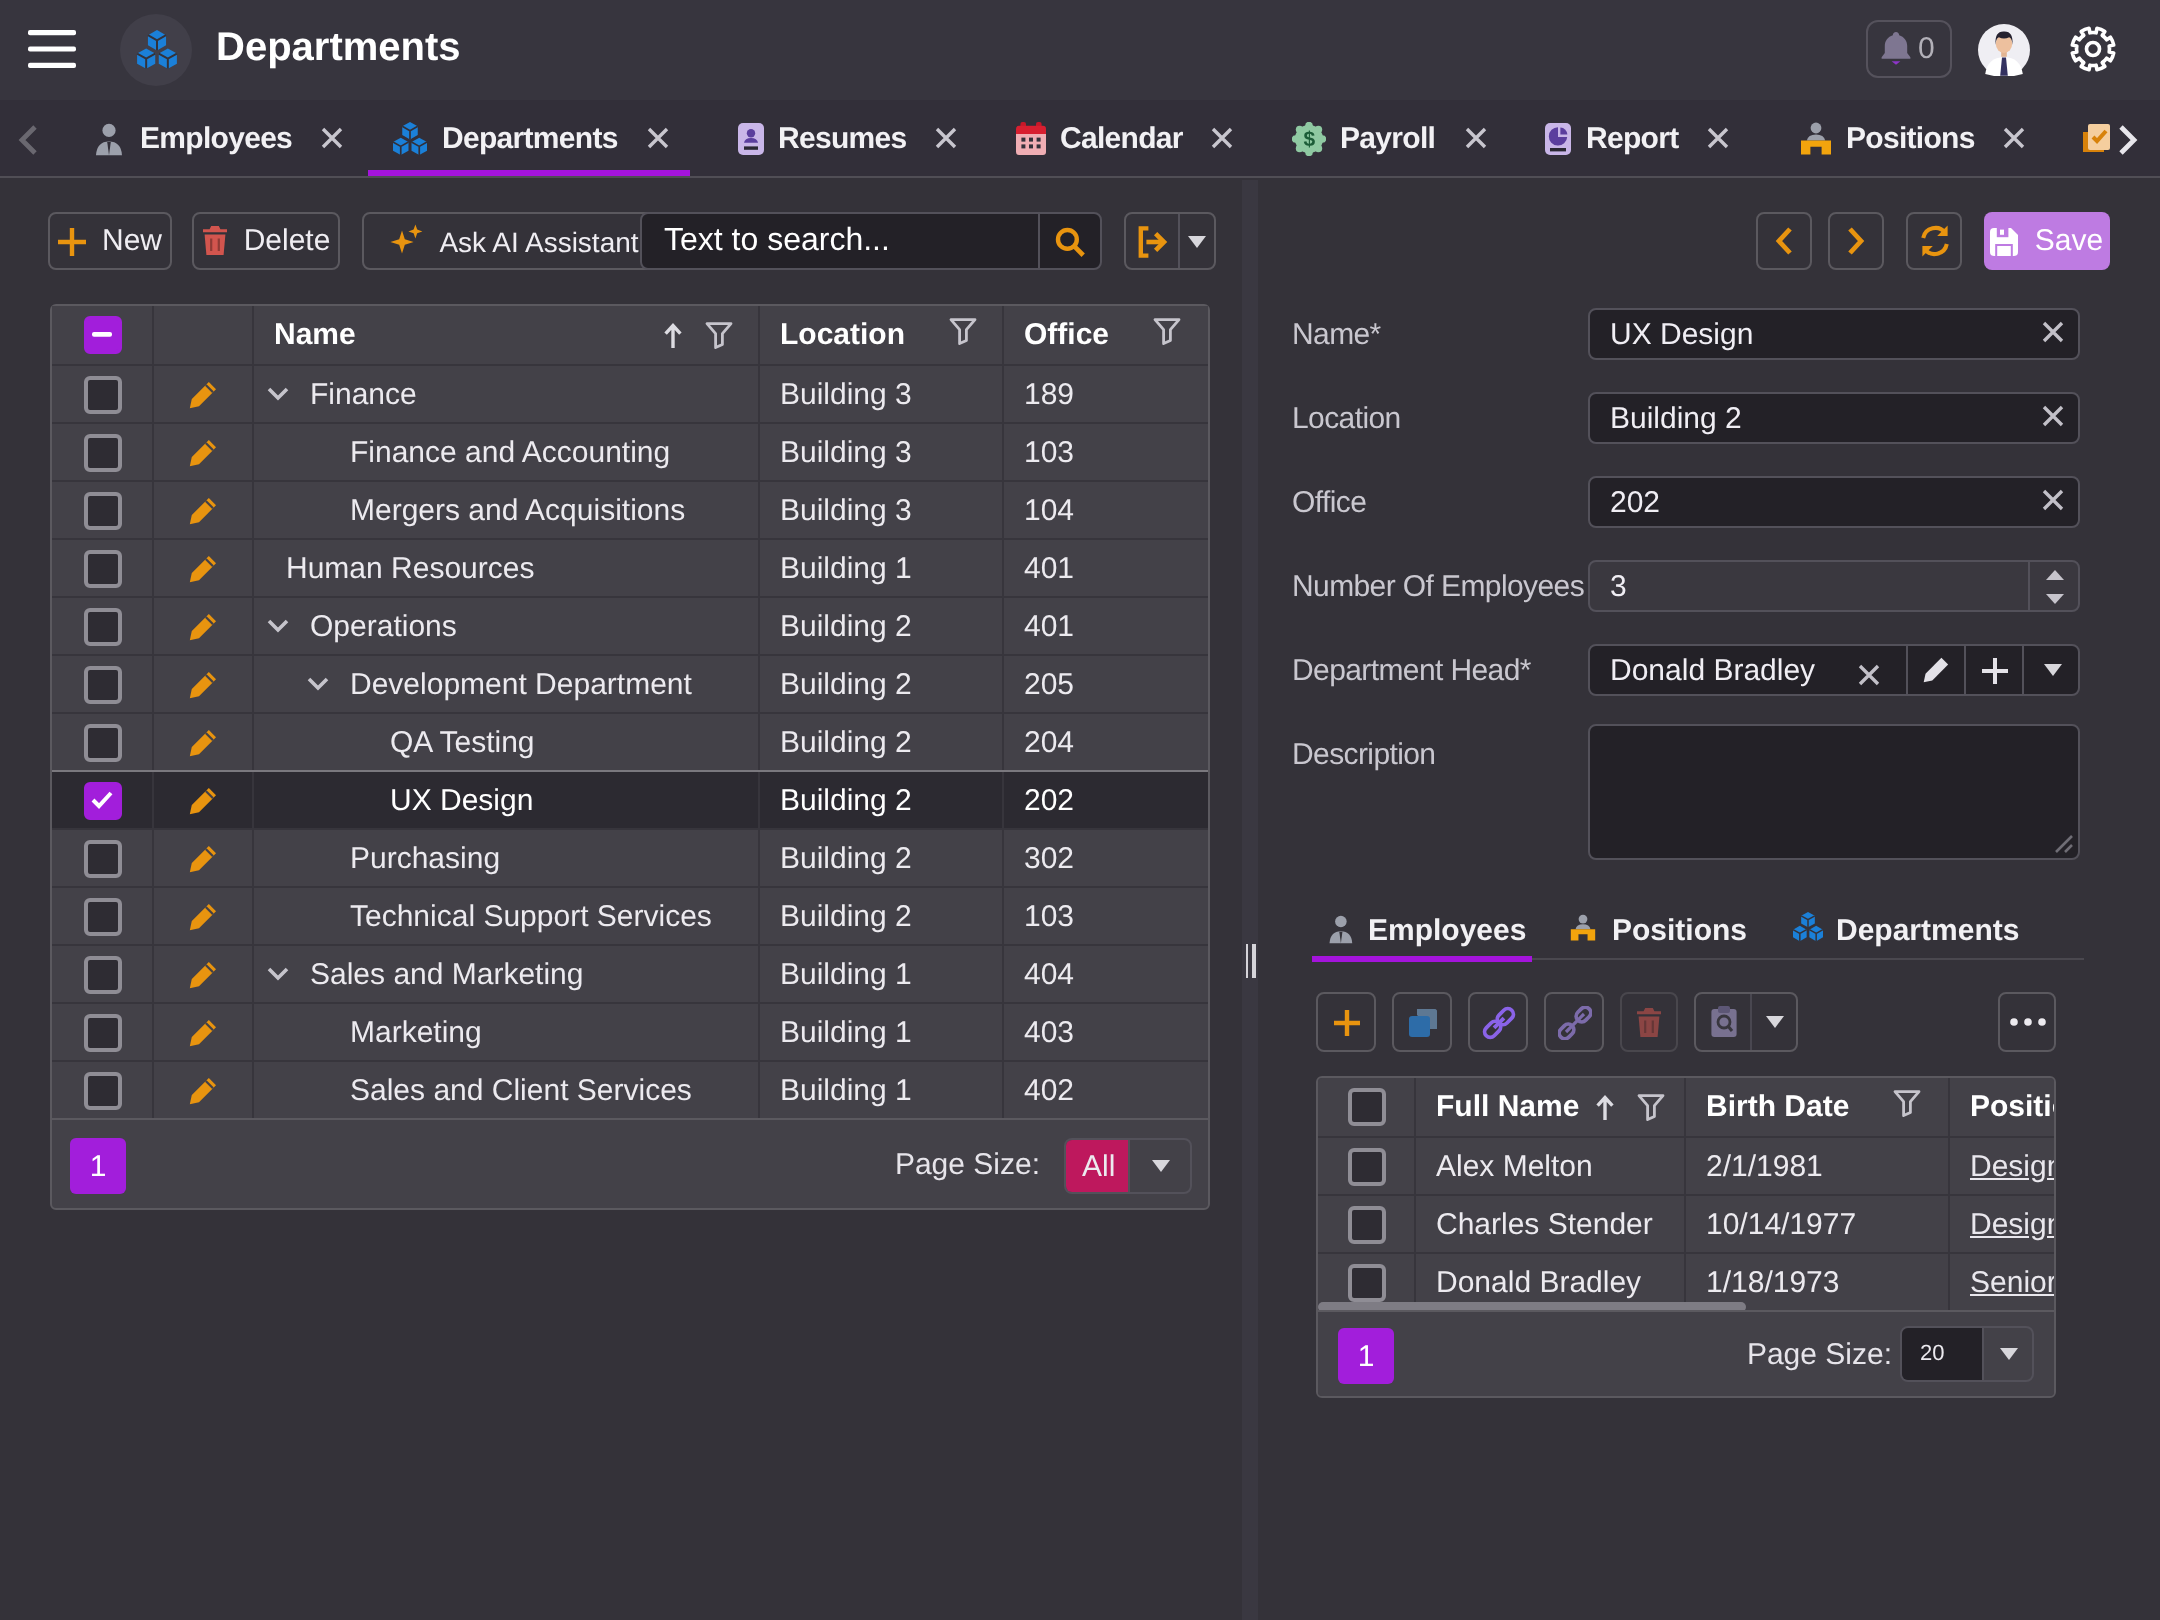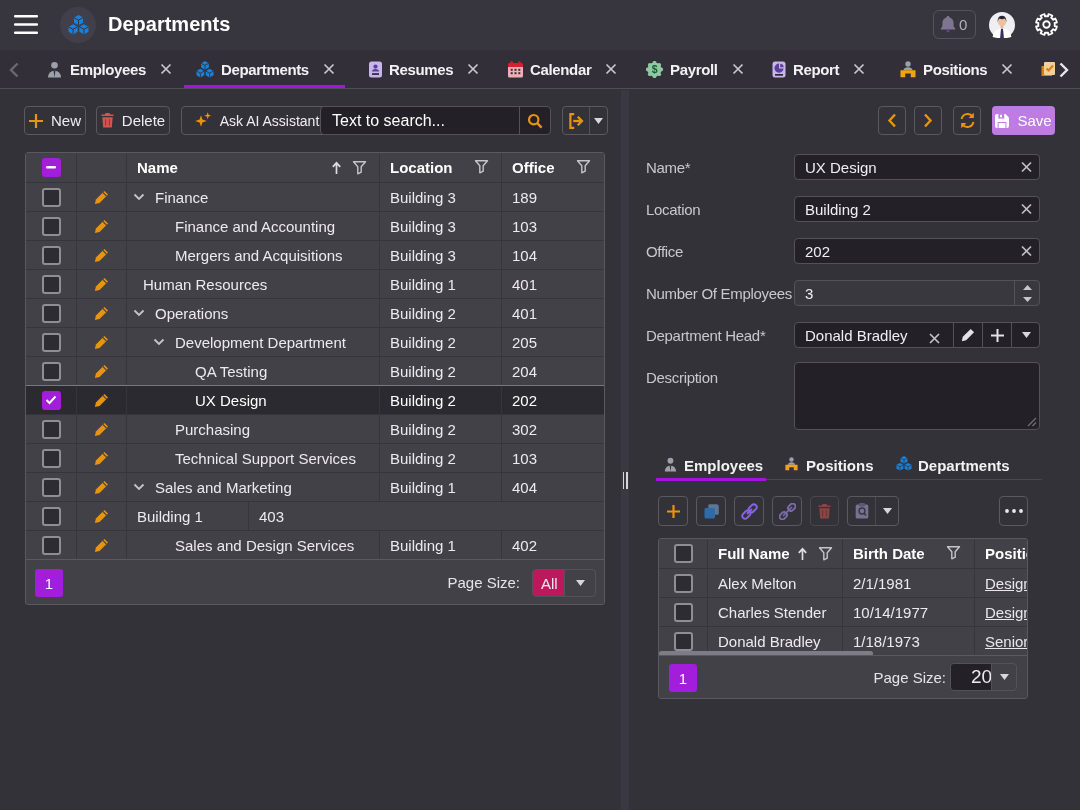--- a/index.html
+++ b/index.html
@@ -470,35 +470,38 @@
 <div class="lrow">
 <div class="c1">
         <div class="cb"></div>
       </div>
 <div class="c2">
         <svg width="15" height="15" viewBox="0 0 15 15">
           <path fill="#E8940F" d="M10.4 1 L14 4.6 L5.5 13.1 L0.9 14.1 L1.9 9.5 Z"></path>
           <path stroke="#434148" stroke-width="1.1" fill="none" d="M8.9 2.5 L12.5 6.1"></path>
         </svg>
       </div>
+<div class="c3">
+        <span style="margin-left:48px">Marketing</span>
+      </div>
 <div class="c4">Building 1</div>
 <div class="c5">403</div>
 </div>
 <div class="lrow">
 <div class="c1">
         <div class="cb"></div>
       </div>
 <div class="c2">
         <svg width="15" height="15" viewBox="0 0 15 15">
           <path fill="#E8940F" d="M10.4 1 L14 4.6 L5.5 13.1 L0.9 14.1 L1.9 9.5 Z"></path>
           <path stroke="#434148" stroke-width="1.1" fill="none" d="M8.9 2.5 L12.5 6.1"></path>
         </svg>
       </div>
 <div class="c3">
-        <span style="margin-left:48px">Sales and Design Services</span>
+        <span style="margin-left:48px">Sales and Client Services</span>
       </div>
 <div class="c4">Building 1</div>
 <div class="c5">402</div>
 </div>
 <div class="abs" style="left:0;top:406px;width:578px;height:45px;border-top:1px solid #5B595F">
 <div class="abs" style="left:9px;top:9px;width:28px;height:28px;background:#A21EDB;border-radius:3px;display:flex;align-items:center;justify-content:center;font-size:15px;color:#FFF">1</div>
 <div class="abs" style="right:84px;top:14px;font-size:15px;color:#E6E4EA">Page Size:</div>
 <div class="abs" style="right:8px;top:9px;width:64px;height:28px;border:1px solid #53515A;border-radius:4px;display:flex">
 <div style="width:31px;background:#be185d;border-radius:3px 0 0 3px;display:flex;align-items:center;padding-left:8px;font-size:15px">All</div>
 <div style="flex:1;border-left:1px solid #53515A;display:flex;align-items:center;justify-content:center">
@@ -737,21 +740,21 @@
       </div>
 <div style="width:135px;border-right:1px solid #37353C;padding-left:10px">Donald Bradley</div>
 <div style="width:132px;border-right:1px solid #37353C;padding-left:10px">1/18/1973</div>
 <div style="width:120px;padding-left:10px;white-space:nowrap;text-decoration:underline;color:#E9E7ED">Senior Technical Lead</div>
 </div>
 <div class="abs" style="left:0px;top:112px;width:214px;height:5px;background:#7E7C84;border-radius:2.5px"></div>
 <div class="abs" style="left:0;top:116px;width:368px;height:43px;border-top:1px solid #5B595F;background:#434148">
 <div class="abs" style="left:10px;top:8px;width:28px;height:28px;background:#A21EDB;border-radius:3px;display:flex;align-items:center;justify-content:center;font-size:15px;color:#FFF">1</div>
 <div class="abs" style="right:81px;top:13px;font-size:15px;color:#E6E4EA">Page Size:</div>
 <div class="abs" style="right:10px;top:7px;width:67px;height:28px;border:1px solid #53515A;border-radius:4px;display:flex">
-<div style="width:40px;background:#232127;border-radius:3px 0 0 3px;display:flex;align-items:center;padding-left:20px;font-size:19px">20</div>
+<div style="width:40px;background:#232127;border-radius:3px 0 0 3px;display:flex;align-items:center;padding-left:9px;font-size:11px">20</div>
 <div style="flex:1;border-left:1px solid #53515A;display:flex;align-items:center;justify-content:center">
           <svg width="9" height="6">
             <path d="M0 0 H9 L4.5 6 Z" fill="#D8D7DC"></path>
           </svg>
         </div>
 </div>
 </div>
 </div>
 
 </body></html>

